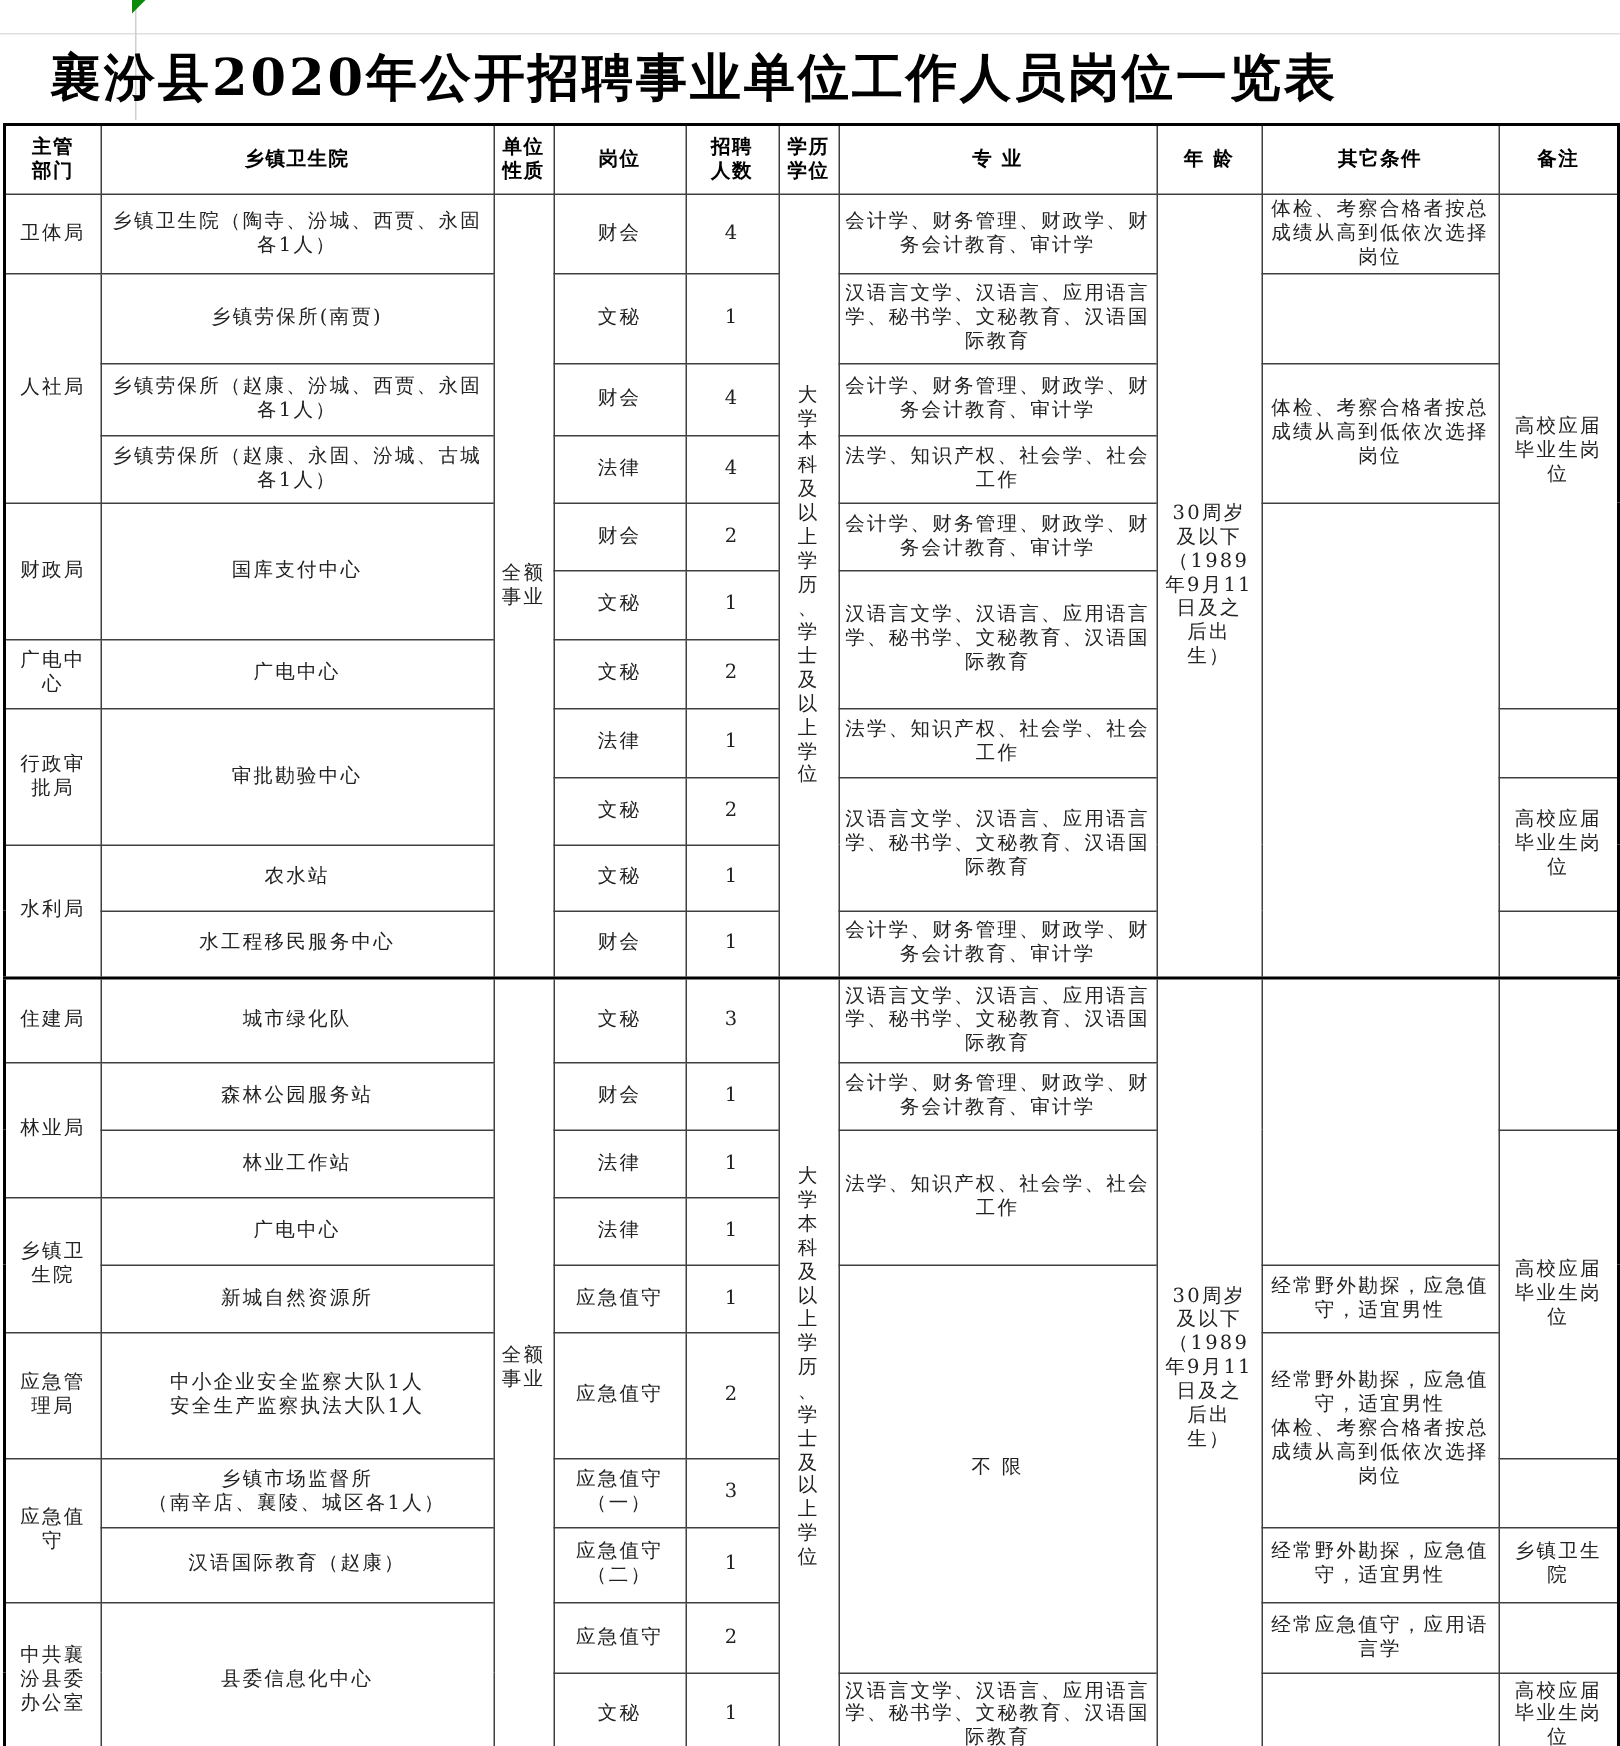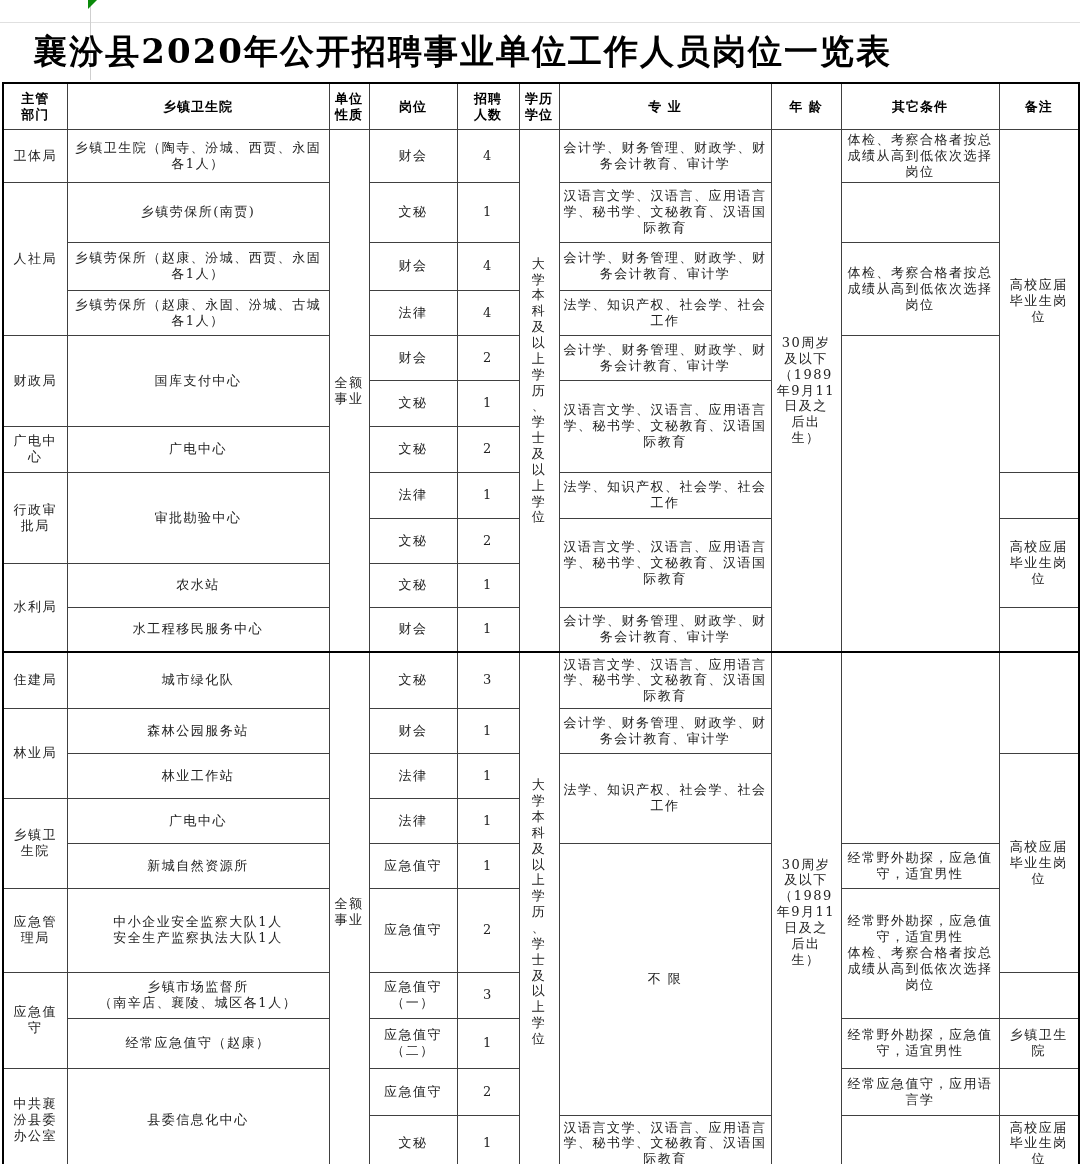--- a/index.html
+++ b/index.html
@@ -270,21 +270,21 @@
       <tr style="height: 46px;">
         <td rowspan="2">应急值守</td>
         <td>乡镇市场监督所
 （南辛店、襄陵、城区各1人）</td>
         <td>应急值守
 （一）</td>
         <td>3</td>
         <td></td>
       </tr>
       <tr style="height: 50px;">
-        <td>经常应急值守（赵康）</td>
+        <td>汉语国际教育（赵康）</td>
         <td>应急值守
 （二）</td>
         <td>1</td>
         <td class="al-left">经常野外勘探，应急值守，适宜男性</td>
         <td>乡镇卫生院</td>
       </tr>
       <tr style="height: 47px;">
         <td rowspan="2">中共襄汾县委办公室</td>
         <td rowspan="2">县委信息化中心</td>
         <td>应急值守</td>

